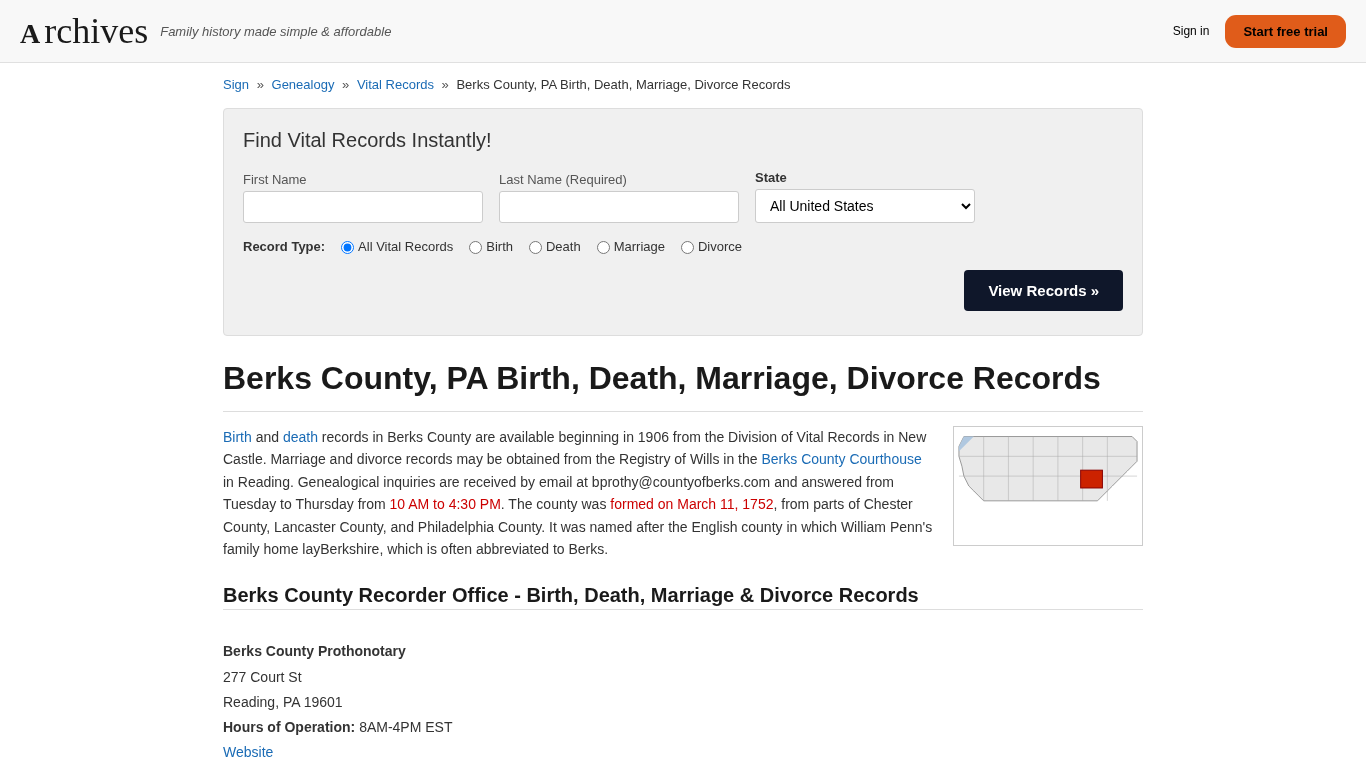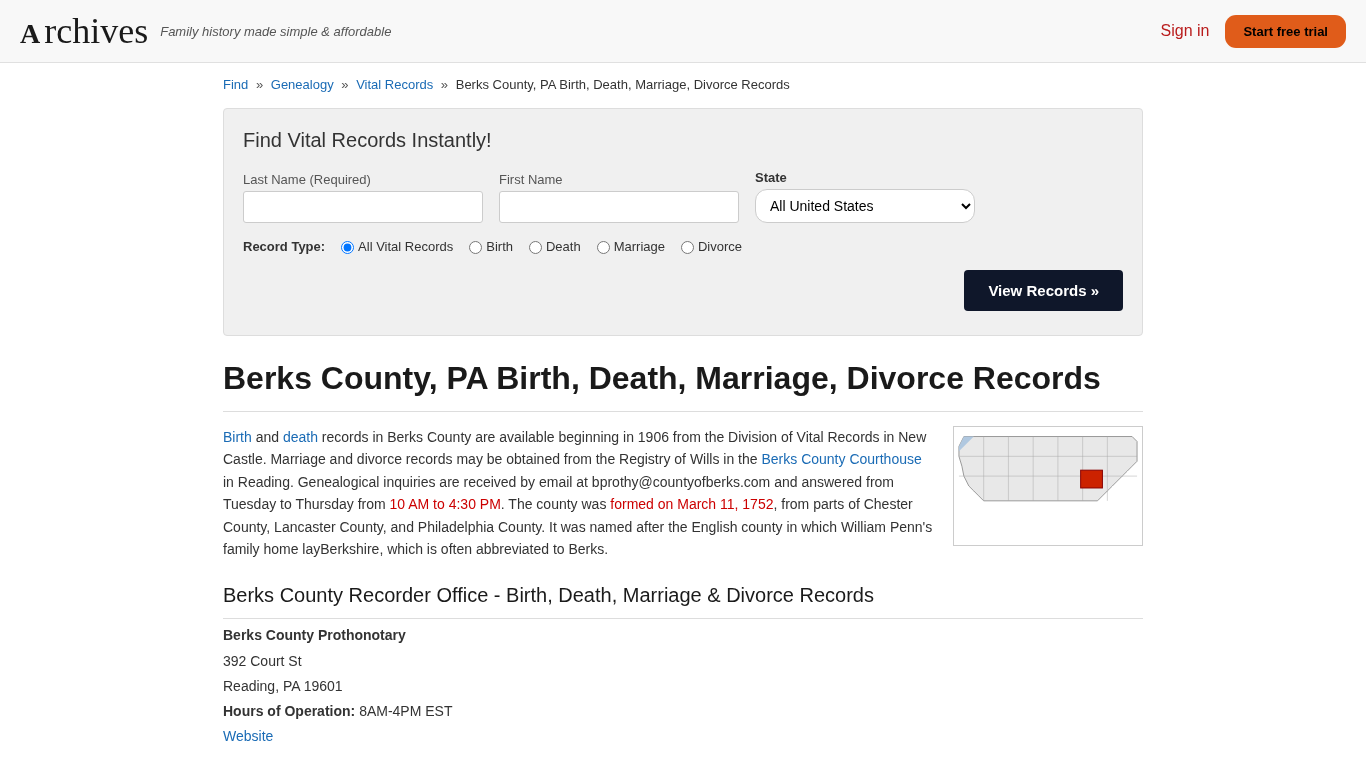--- a/index.html
+++ b/index.html
@@ -23,23 +23,23 @@
       font-size: 13px;
       color: #555;
       font-style: italic;
     }
     .header-right {
       display: flex;
       align-items: center;
       gap: 16px;
     }
     .sign-in-link {
-      color: #b91c1c;
+      color: #000000;
       text-decoration: none;
-      font-size: 16px;
+      font-size: 12px;
       cursor: pointer;
       margin-left: 48px;
     }
     .start-trial-btn {
       background: #e05c1a;
       color: #000000;
       border: none;
       padding: 9px 18px;
       border-radius: 11px;
       font-size: 13px;
@@ -111,21 +111,21 @@
       padding: 7px 10px;
       border: 1px solid #ccc;
       border-radius: 3px;
       font-size: 14px;
       background: #fff;
     }
     .field-group select {
       width: 220px;
       padding: 7px 10px;
       border: 1px solid #ccc;
-      border-radius: 12px;
+      border-radius: 3px;
       font-size: 14px;
       background: #fff;
       cursor: pointer;
     }
     .record-type-row {
       display: flex;
       align-items: center;
       gap: 16px;
       margin-bottom: 16px;
       font-size: 13px;
@@ -194,25 +194,25 @@
       background: #fff;
       display: flex;
       align-items: center;
       justify-content: center;
       overflow: hidden;
     }
 
     
     .section-heading {
       font-size: 20px;
-      font-weight: normal;
+      font-weight: bold;
       color: #1a1a1a;
-      margin-bottom: 4px;
+      margin-bottom: 29px;
       border-bottom: 1px solid #ddd;
-      padding-bottom: 11px;
+      padding-bottom: 2px;
     }
 
     
     .office-info {
       font-size: 14px;
       line-height: 1.8;
       color: #333;
     }
     .office-info strong {
       font-size: 14px;
@@ -254,42 +254,42 @@
   </div>
   <div class="header-right">
     <a class="sign-in-link" href="#">Sign in</a>
     <button class="start-trial-btn">Start free trial</button>
   </div>
 </div>
 
 <div class="main-content">
 
   <div class="breadcrumb">
-    <a href="#">Find</a>
+    <a href="#">Sign</a>
     <span class="sep">»</span>
     <a href="#">Genealogy</a>
     <span class="sep">»</span>
     <a href="#">Vital Records</a>
     <span class="sep">»</span>
     <span class="current">Berks County, PA Birth, Death, Marriage, Divorce Records</span>
   </div>
 
   <div class="search-box">
     <h2>Find Vital Records Instantly!</h2>
 
     <div class="search-fields">
       <div class="field-group">
         <label>
-          <span>Last Name</span> <span style="font-weight:normal;color:#555;">(Required)</span>
+          <span>First Name</span>
         </label>
         <input type="text" style="">
       </div>
       <div class="field-group">
         <label>
-          <span>First Name</span>
+          <span>Last Name</span> <span style="font-weight:normal;color:#555;">(Required)</span>
         </label>
         <input type="text" style="">
       </div>
       <div class="field-group">
         <label>State</label>
         <select id="state-select">
         <option value="All United States">All United States</option><option value="Alabama">Alabama</option><option value="Alaska">Alaska</option><option value="Arizona">Arizona</option><option value="Arkansas">Arkansas</option><option value="California">California</option><option value="Colorado">Colorado</option><option value="Connecticut">Connecticut</option><option value="Delaware">Delaware</option><option value="Florida">Florida</option><option value="Georgia">Georgia</option><option value="Hawaii">Hawaii</option><option value="Idaho">Idaho</option><option value="Illinois">Illinois</option><option value="Indiana">Indiana</option><option value="Iowa">Iowa</option><option value="Kansas">Kansas</option><option value="Kentucky">Kentucky</option><option value="Louisiana">Louisiana</option><option value="Maine">Maine</option><option value="Maryland">Maryland</option><option value="Massachusetts">Massachusetts</option><option value="Michigan">Michigan</option><option value="Minnesota">Minnesota</option><option value="Mississippi">Mississippi</option><option value="Missouri">Missouri</option><option value="Montana">Montana</option><option value="Nebraska">Nebraska</option><option value="Nevada">Nevada</option><option value="New Hampshire">New Hampshire</option><option value="New Jersey">New Jersey</option><option value="New Mexico">New Mexico</option><option value="New York">New York</option><option value="North Carolina">North Carolina</option><option value="North Dakota">North Dakota</option><option value="Ohio">Ohio</option><option value="Oklahoma">Oklahoma</option><option value="Oregon">Oregon</option><option value="Pennsylvania">Pennsylvania</option><option value="Rhode Island">Rhode Island</option><option value="South Carolina">South Carolina</option><option value="South Dakota">South Dakota</option><option value="Tennessee">Tennessee</option><option value="Texas">Texas</option><option value="Utah">Utah</option><option value="Vermont">Vermont</option><option value="Virginia">Virginia</option><option value="Washington">Washington</option><option value="West Virginia">West Virginia</option><option value="Wisconsin">Wisconsin</option><option value="Wyoming">Wyoming</option></select>
       </div>
     </div>
 
@@ -349,21 +349,21 @@
           <polygon points="5,20 10,10 20,10 5,25" fill="#b0c8e0"></polygon>
         </svg>
       </div>
     </div>
   </div>
 
   <h2 class="section-heading">Berks County Recorder Office - Birth, Death, Marriage &amp; Divorce Records</h2>
 
   <div class="office-info">
     <p><strong>Berks County Prothonotary</strong></p>
-    <p>392 Court St</p>
+    <p>277 Court St</p>
     <p>Reading, PA 19601</p>
     <p>
       <strong>Hours of Operation:</strong>
       <span>8AM-4PM EST</span>
     </p>
     <p>
       <a href="#">Website</a>
     </p>
   </div>
 

